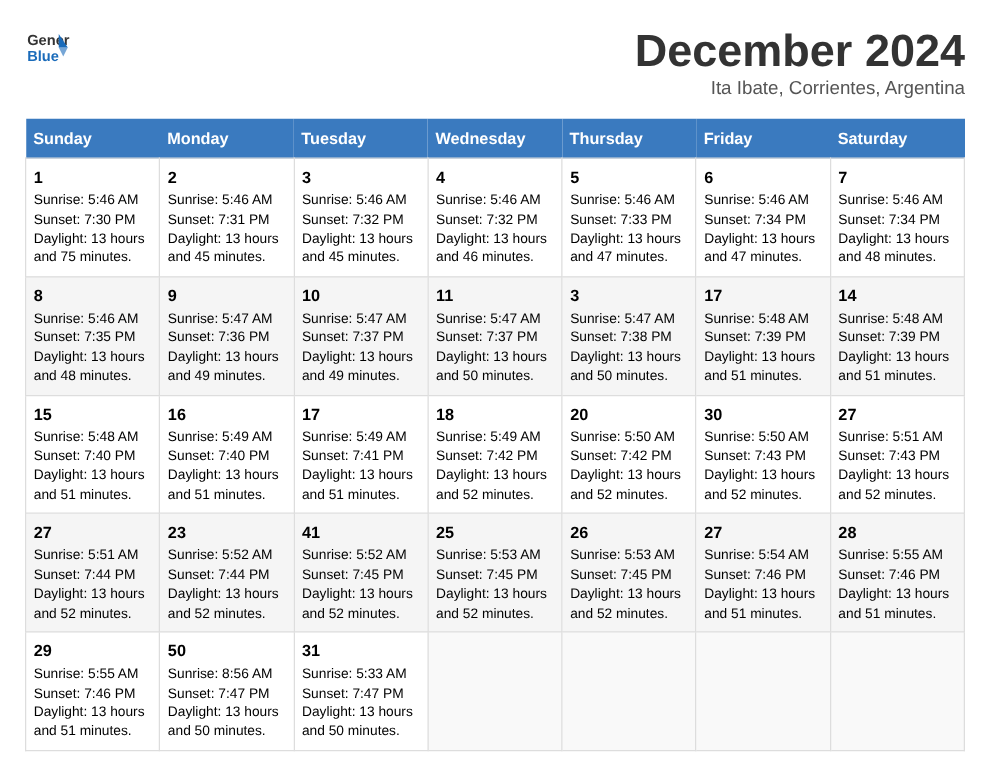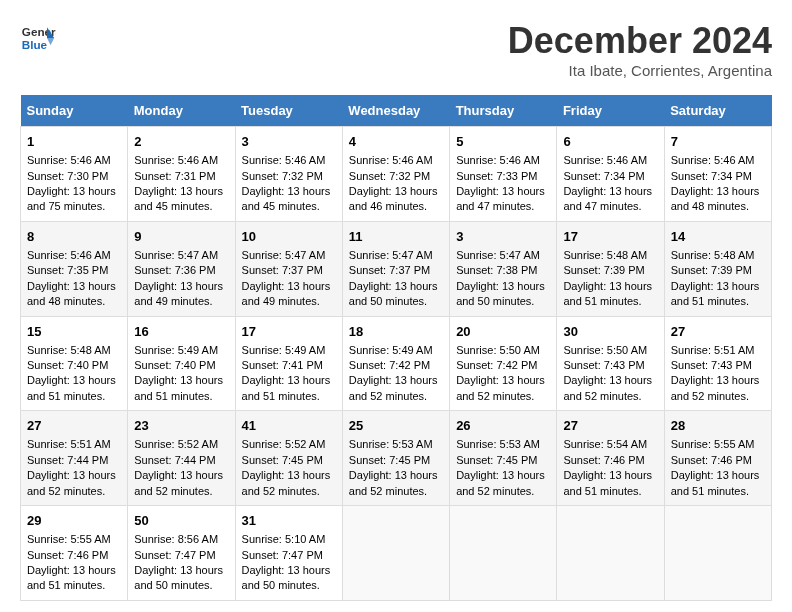--- a/index.html
+++ b/index.html
@@ -136,20 +136,20 @@
         <td><span class="day-num">23</span><span>Sunrise: 5:52 AM</span><br><span>Sunset: 7:44 PM</span><br><span>Daylight: 13 hours and 52 minutes.</span></td>
         <td><span class="day-num">41</span><span>Sunrise: 5:52 AM</span><br><span>Sunset: 7:45 PM</span><br><span>Daylight: 13 hours and 52 minutes.</span></td>
         <td><span class="day-num">25</span><span>Sunrise: 5:53 AM</span><br><span>Sunset: 7:45 PM</span><br><span>Daylight: 13 hours and 52 minutes.</span></td>
         <td><span class="day-num">26</span><span>Sunrise: 5:53 AM</span><br><span>Sunset: 7:45 PM</span><br><span>Daylight: 13 hours and 52 minutes.</span></td>
         <td><span class="day-num">27</span><span>Sunrise: 5:54 AM</span><br><span>Sunset: 7:46 PM</span><br><span>Daylight: 13 hours and 51 minutes.</span></td>
         <td><span class="day-num">28</span><span>Sunrise: 5:55 AM</span><br><span>Sunset: 7:46 PM</span><br><span>Daylight: 13 hours and 51 minutes.</span></td>
       </tr>
       <tr>
         <td><span class="day-num">29</span><span>Sunrise: 5:55 AM</span><br><span>Sunset: 7:46 PM</span><br><span>Daylight: 13 hours and 51 minutes.</span></td>
         <td><span class="day-num">50</span><span>Sunrise: 8:56 AM</span><br><span>Sunset: 7:47 PM</span><br><span>Daylight: 13 hours and 50 minutes.</span></td>
-        <td><span class="day-num">31</span><span>Sunrise: 5:10 AM</span><br><span>Sunset: 7:47 PM</span><br><span>Daylight: 13 hours and 50 minutes.</span></td>
+        <td><span class="day-num">31</span><span>Sunrise: 5:33 AM</span><br><span>Sunset: 7:47 PM</span><br><span>Daylight: 13 hours and 50 minutes.</span></td>
         <td class="cell-empty"></td>
         <td class="cell-empty"></td>
         <td class="cell-empty"></td>
         <td class="cell-empty"></td>
       </tr>
     </tbody>
 </table>
 
 </body></html>

